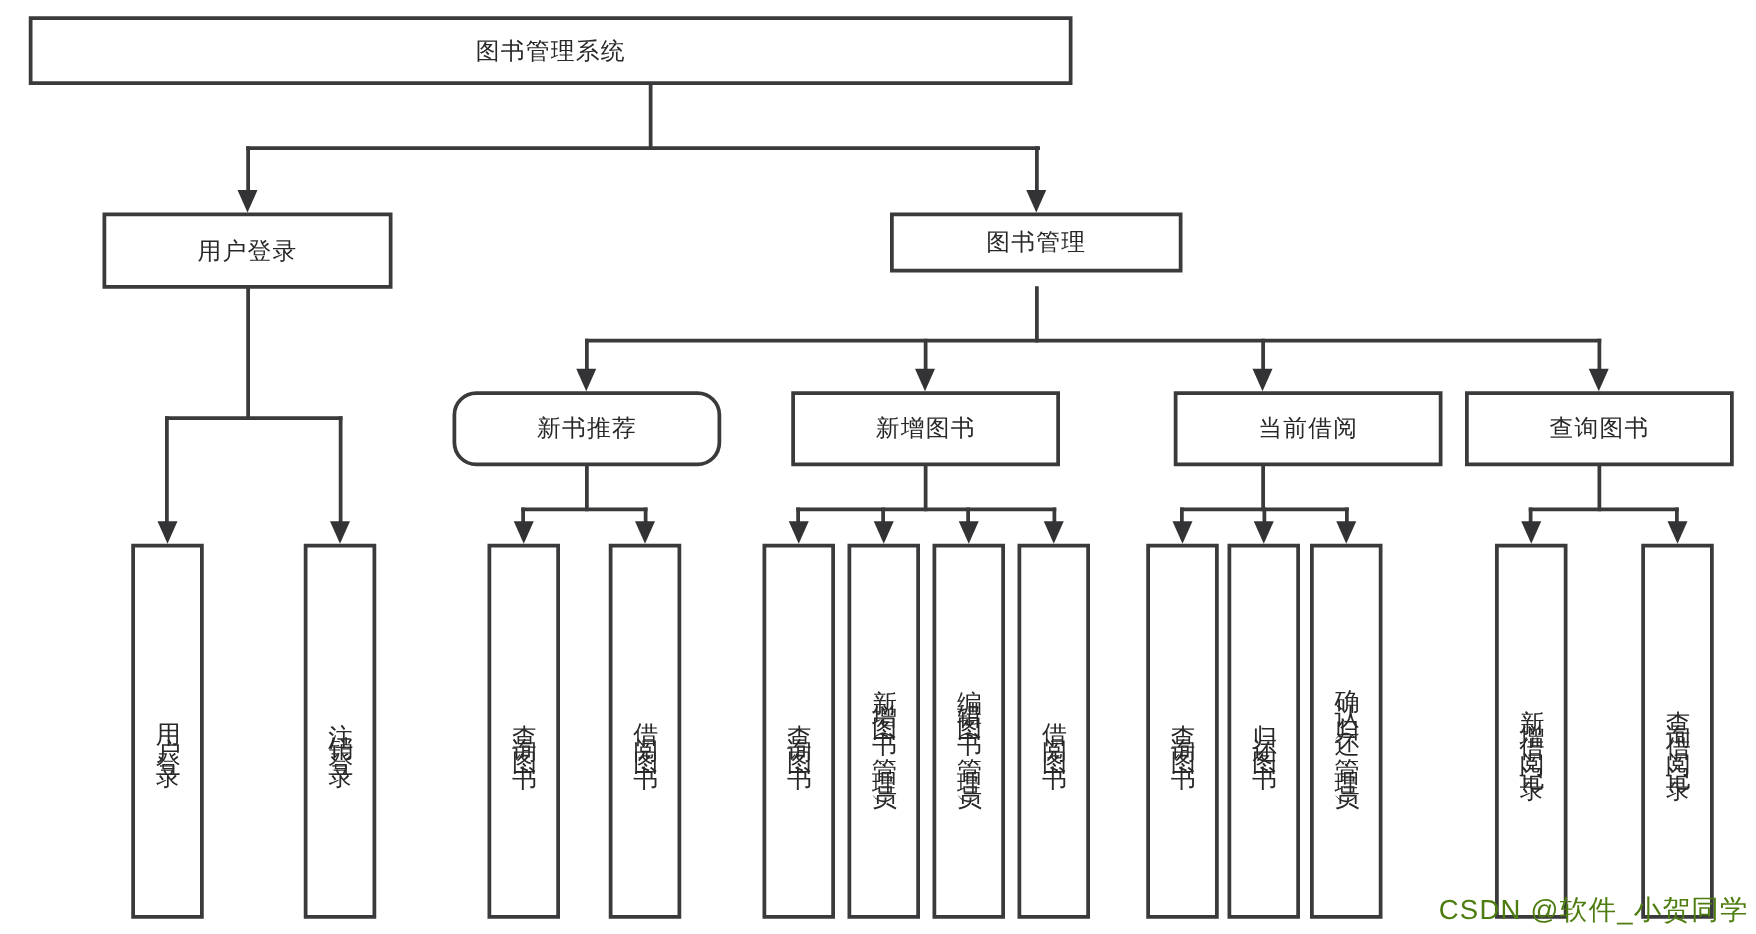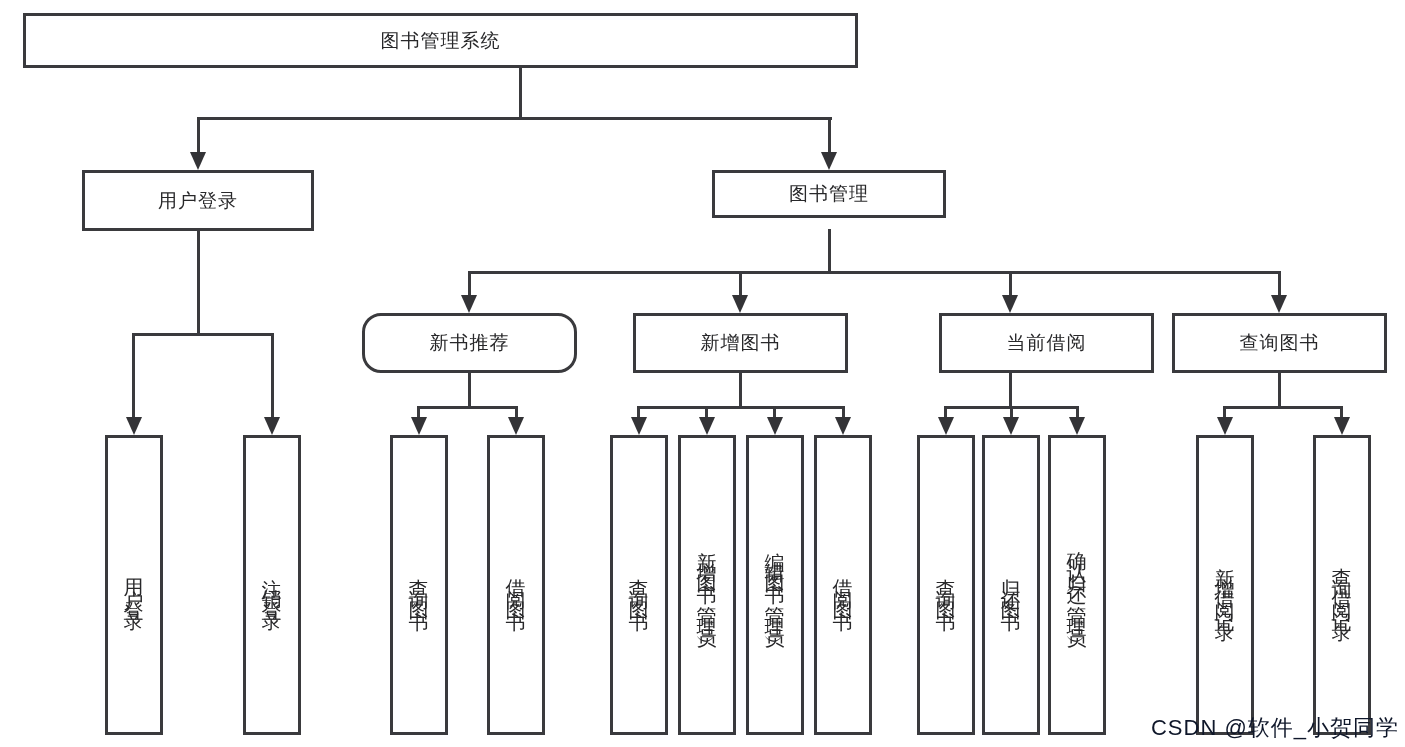--- a/index.html
+++ b/index.html
@@ -69,21 +69,21 @@
     border-left: 8px solid transparent;
     border-right: 8px solid transparent;
     border-top: 18px solid #333336;
   }
   
   #watermark {
     position: absolute;
     right: 6px;
     bottom: 4px;
     font-size: 22px;
-    color: #0f172a;
+    color: #4d7c0f;
     letter-spacing: 1px;
     pointer-events: none;
   }
 </style>
 </head>
 <body>
 
 <div id="canvas">
 
   <div class="box root">

